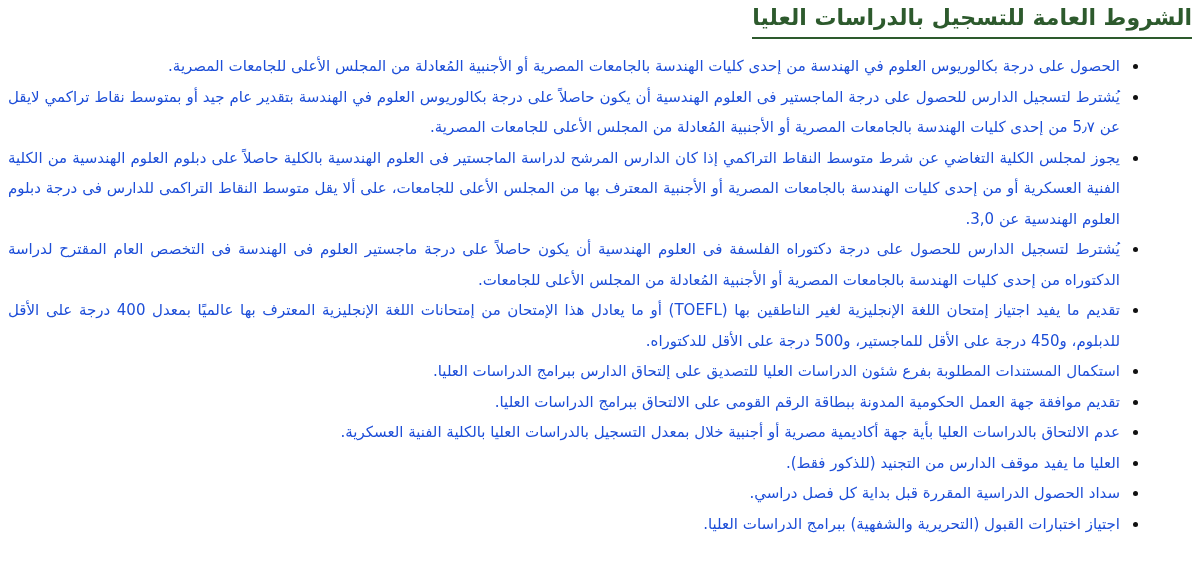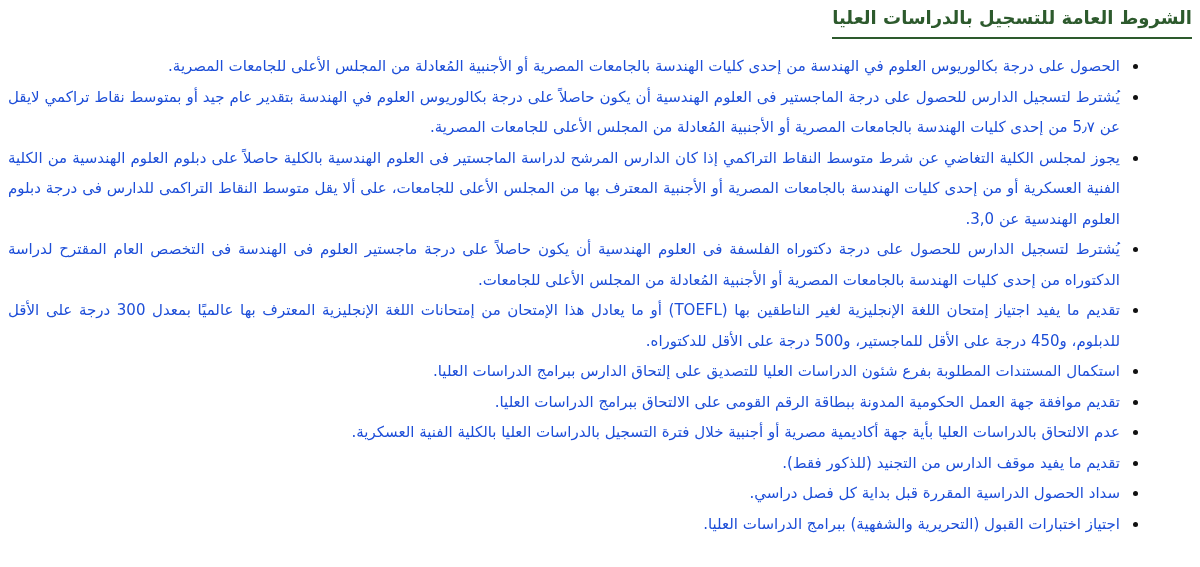--- a/index.html
+++ b/index.html
@@ -15,21 +15,21 @@
     background: #ffffff;
     direction: rtl;
     padding: 5px 8px 0 8px;
     overflow: hidden;
     font-family: "DejaVu Sans", sans-serif;
   }
   .page-title {
     display: inline-block;
     margin: 0 0 0 0;
     color: #2d5a2d;
-    font-size: 18px;
+    font-size: 22px;
     font-weight: bold;
     line-height: 26px;
     padding-bottom: 6px;
     border-bottom: 2px solid #2d5a2d;
     font-family: "DejaVu Sans", sans-serif;
   }
   ul.conditions {
     margin: 12px 0 0 0;
     padding: 0 70px 0 0;
     list-style: disc outside;
@@ -52,22 +52,22 @@
 
 <div class="page">
 
   <h1 class="page-title">الشروط العامة للتسجيل بالدراسات العليا</h1>
 
   <ul class="conditions">
     <li>الحصول على درجة بكالوريوس العلوم في الهندسة من إحدى كليات الهندسة بالجامعات المصرية أو الأجنبية المُعادلة من المجلس الأعلى للجامعات المصرية.</li>
     <li>يُشترط لتسجيل الدارس للحصول على درجة الماجستير فى العلوم الهندسية أن يكون حاصلاً على درجة بكالوريوس العلوم في الهندسة بتقدير عام جيد أو بمتوسط نقاط تراكمي لايقل عن 5٫٧ من إحدى كليات الهندسة بالجامعات المصرية أو الأجنبية المُعادلة من المجلس الأعلى للجامعات المصرية.</li>
     <li>يجوز لمجلس الكلية التغاضي عن شرط متوسط النقاط التراكمي إذا كان الدارس المرشح لدراسة الماجستير فى العلوم الهندسية بالكلية حاصلاً على دبلوم العلوم الهندسية من الكلية الفنية العسكرية أو من إحدى كليات الهندسة بالجامعات المصرية أو الأجنبية المعترف بها من المجلس الأعلى للجامعات، على ألا يقل متوسط النقاط التراكمى للدارس فى درجة دبلوم العلوم الهندسية عن 3,0.</li>
     <li>يُشترط لتسجيل الدارس للحصول على درجة دكتوراه الفلسفة فى العلوم الهندسية أن يكون حاصلاً على درجة ماجستير العلوم فى الهندسة فى التخصص العام المقترح لدراسة الدكتوراه من إحدى كليات الهندسة بالجامعات المصرية أو الأجنبية المُعادلة من المجلس الأعلى للجامعات.</li>
-    <li>تقديم ما يفيد اجتياز إمتحان اللغة الإنجليزية لغير الناطقين بها (TOEFL) أو ما يعادل هذا الإمتحان من إمتحانات اللغة الإنجليزية المعترف بها عالميًا بمعدل 300 درجة على الأقل للدبلوم، و450 درجة على الأقل للماجستير، و500 درجة على الأقل للدكتوراه.</li>
+    <li>تقديم ما يفيد اجتياز إمتحان اللغة الإنجليزية لغير الناطقين بها (TOEFL) أو ما يعادل هذا الإمتحان من إمتحانات اللغة الإنجليزية المعترف بها عالميًا بمعدل 400 درجة على الأقل للدبلوم، و450 درجة على الأقل للماجستير، و500 درجة على الأقل للدكتوراه.</li>
     <li>استكمال المستندات المطلوبة بفرع شئون الدراسات العليا للتصديق على إلتحاق الدارس ببرامج الدراسات العليا.</li>
     <li>تقديم موافقة جهة العمل الحكومية المدونة ببطاقة الرقم القومى على الالتحاق ببرامج الدراسات العليا.</li>
-    <li>عدم الالتحاق بالدراسات العليا بأية جهة أكاديمية مصرية أو أجنبية خلال فترة التسجيل بالدراسات العليا بالكلية الفنية العسكرية.</li>
-    <li>تقديم ما يفيد موقف الدارس من التجنيد (للذكور فقط).</li>
+    <li>عدم الالتحاق بالدراسات العليا بأية جهة أكاديمية مصرية أو أجنبية خلال بمعدل التسجيل بالدراسات العليا بالكلية الفنية العسكرية.</li>
+    <li>العليا ما يفيد موقف الدارس من التجنيد (للذكور فقط).</li>
     <li>سداد الحصول الدراسية المقررة قبل بداية كل فصل دراسي.</li>
     <li>اجتياز اختبارات القبول (التحريرية والشفهية) ببرامج الدراسات العليا.</li>
   </ul>
 
 </div>
 
 </body></html>

